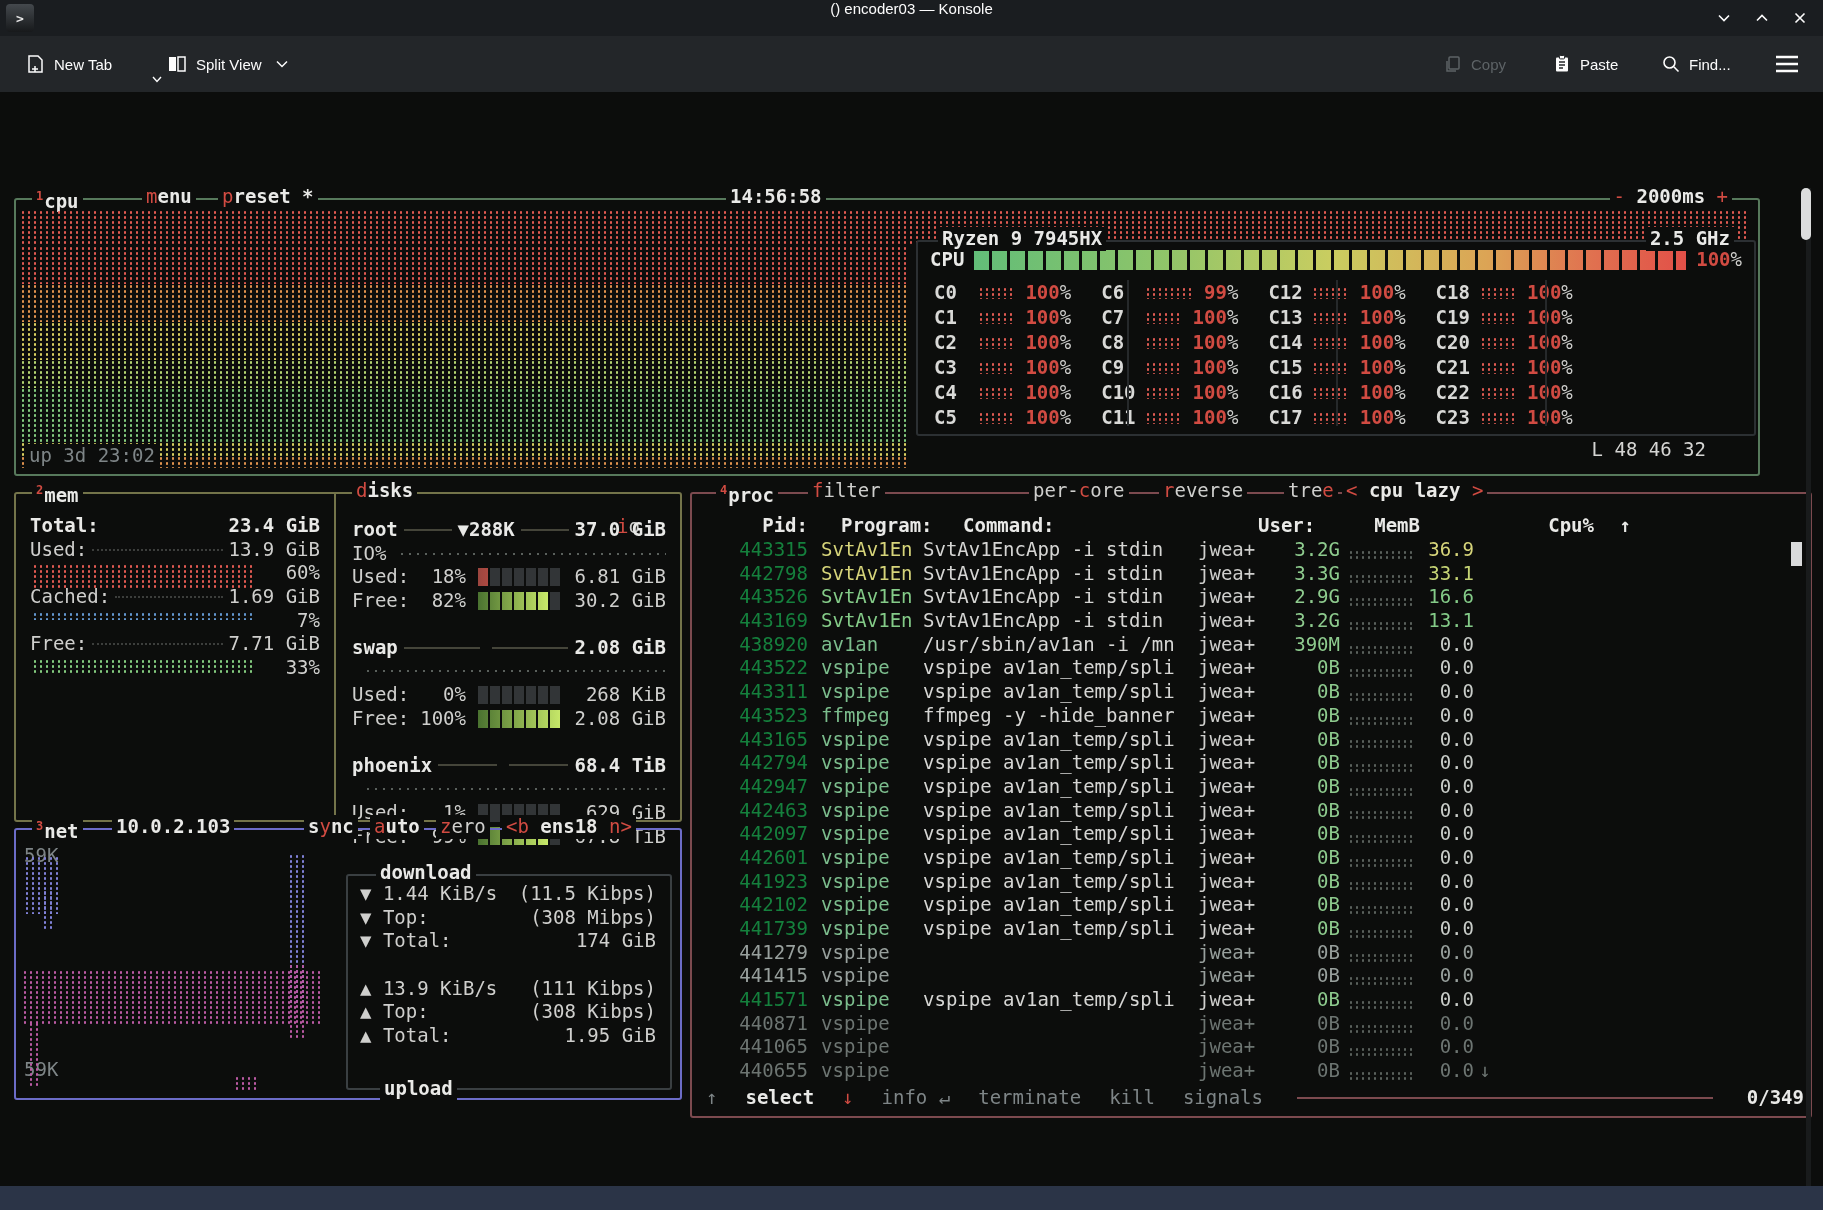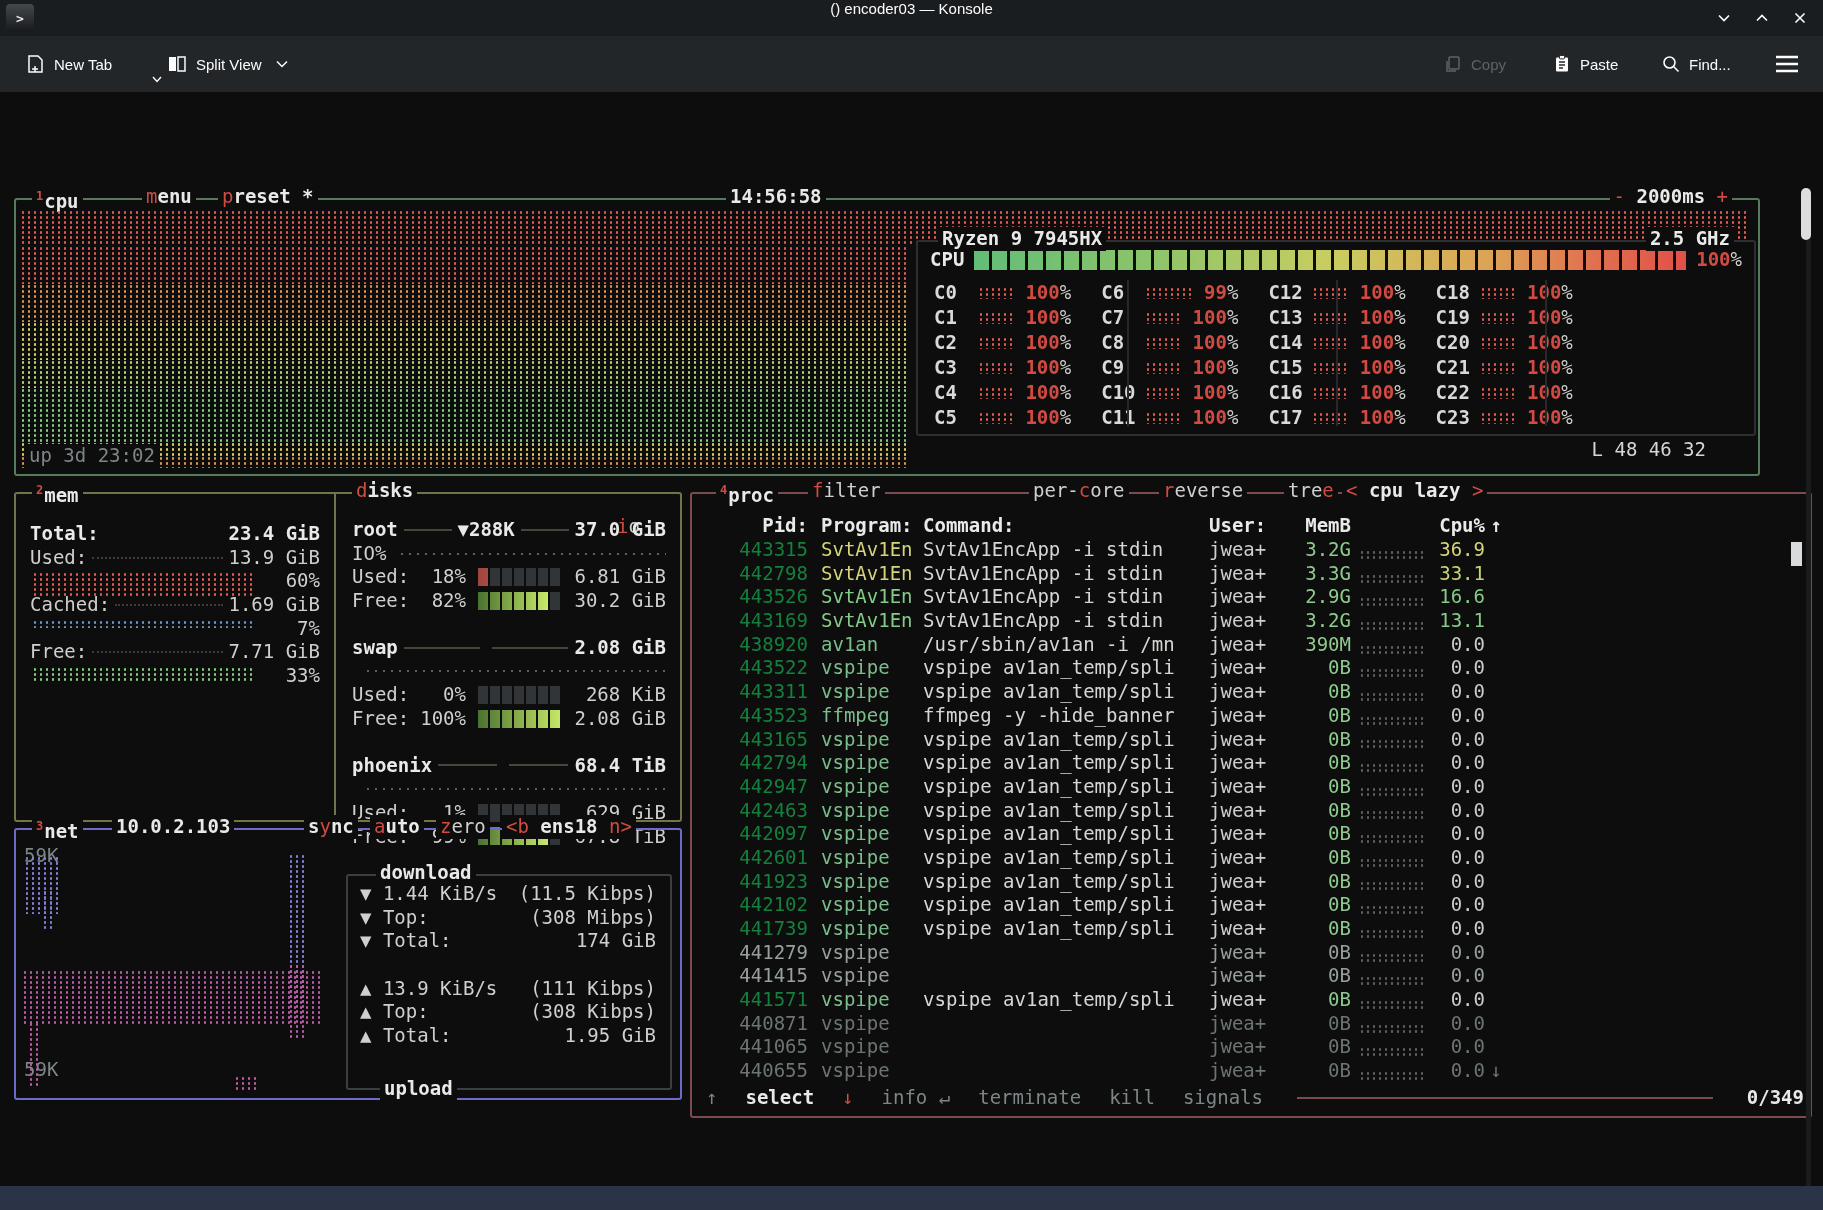--- a/index.html
+++ b/index.html
@@ -50,21 +50,21 @@
   .core{display:flex;align-items:center;padding:0 14px 0 16px;}
   .core .cl{width:44px;font-weight:700;color:#d9d9d7;}
   .core .cdots{flex:1;height:12px;margin-right:10px;}
   .core .cv{color:#d14b42;font-weight:700;}
   .csep{position:absolute;top:38px;bottom:8px;width:2px;background:#26292b;}
   .loadavg{position:absolute;right:52px;top:238px;color:#d5d5d3;}
   .uptime{position:absolute;left:10px;top:244px;color:#7e8587;background:#0c0d0c;padding:0 3px;}
   
   .membox{left:14px;top:400px;width:664px;height:326px;border-color:#74744a;}
   .vdivider{position:absolute;left:318px;top:-2px;bottom:-2px;width:2px;background:#74744a;}
-  .memcol{position:absolute;left:14px;width:290px;top:8px;}
+  .memcol{position:absolute;left:14px;width:290px;top:0;}
   .mrow{display:flex;height:23.7px;align-items:center;}
   .dash{flex:1;border-bottom:2px dotted #3c3e3c;margin:0 5px;align-self:center;}
   .mentry{height:47.4px;}
   .mgraph{position:relative;height:23.7px;}
   .mgraph .gdots{position:absolute;left:2px;right:64px;top:3px;height:var(--fill,18px);}
   .mgraph .gpct{position:absolute;right:0;top:0;}
   .dcontent{position:absolute;left:336px;right:14px;top:24px;}
   .dsec{margin-bottom:23px;}
   .drow{display:flex;height:23.7px;align-items:center;}
   .dname .nline{flex:1;height:2px;background:#45453a;margin:0 6px;}
@@ -80,27 +80,27 @@
   
   .netbox{left:14px;top:736px;width:664px;height:268px;border-color:#6c6cc8;}
   .dlbox{position:absolute;left:330px;top:44px;width:322px;height:212px;border:2px solid #3a3f42;
          border-radius:3px;background:#0c0d0c;}
   .dlrows{padding:6px 14px 0 12px;}
   .nrow{display:flex;height:23.7px;align-items:center;}
   .nspacer{height:23.7px;}
   
   .procbox{left:690px;top:400px;width:1118px;height:622px;border-color:#7c4a4f;}
   .phead,.plist,.pfoot{position:absolute;left:6px;right:6px;}
-  .phead{top:20px;height:23.7px;display:flex;align-items:center;}
+  .phead{top:20px;height:23.7px;display:flex;align-items:center;gap:20px;}
   .plist{top:44px;}
   .prow{display:flex;height:23.7px;align-items:center;}
   .pid{width:110px;text-align:right;color:#15803d;}
   .prog{width:100px;margin-left:13px;color:#7cbd8d;overflow:hidden;white-space:nowrap;}
   .cmd{width:272px;margin-left:2px;color:#d6d6d4;overflow:hidden;white-space:nowrap;}
-  .user{width:70px;margin-left:14px;color:#cfcfcd;}
+  .user{width:70px;margin-left:3px;color:#cfcfcd;}
   .pmem{width:72px;text-align:right;color:#8ecb8e;}
   .pdots{width:66px;height:10px;margin:0 8px;align-self:center;margin-top:10px;}
   .pcpu{width:52px;text-align:right;color:#c9cdc9;}
   .parrow{width:22px;text-align:center;color:#e9e9e7;}
   .hb{color:#e9e9e7;font-weight:700;}
   .c-ylw{color:#d6d47a;} .c-yg{color:#c6d475;} .c-grn{color:#84cb88;}
   .prow.dim-a span{color:#98a09d;}
   .prow.dim-b span{color:#6d7572;}
   .pfoot{top:592px;height:24px;display:flex;align-items:center;gap:28px;padding-left:8px;}
   .f-dim{color:#7e8587;} .f-sel{color:#e9e9e7;font-weight:700;} .f-red{color:#d14b42;}

